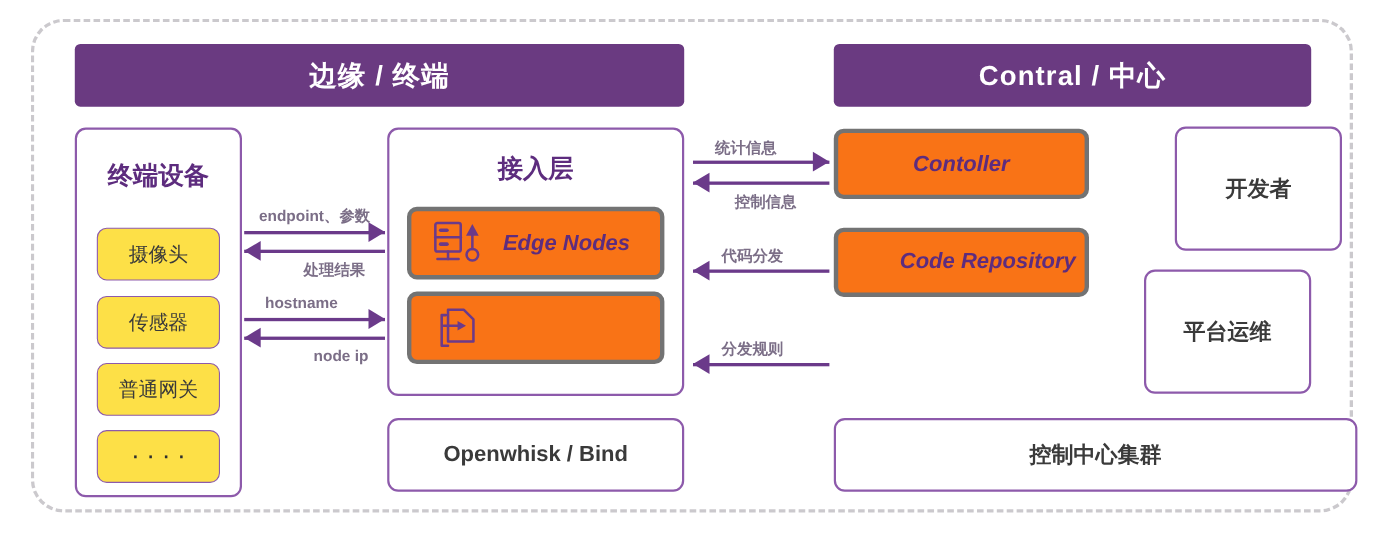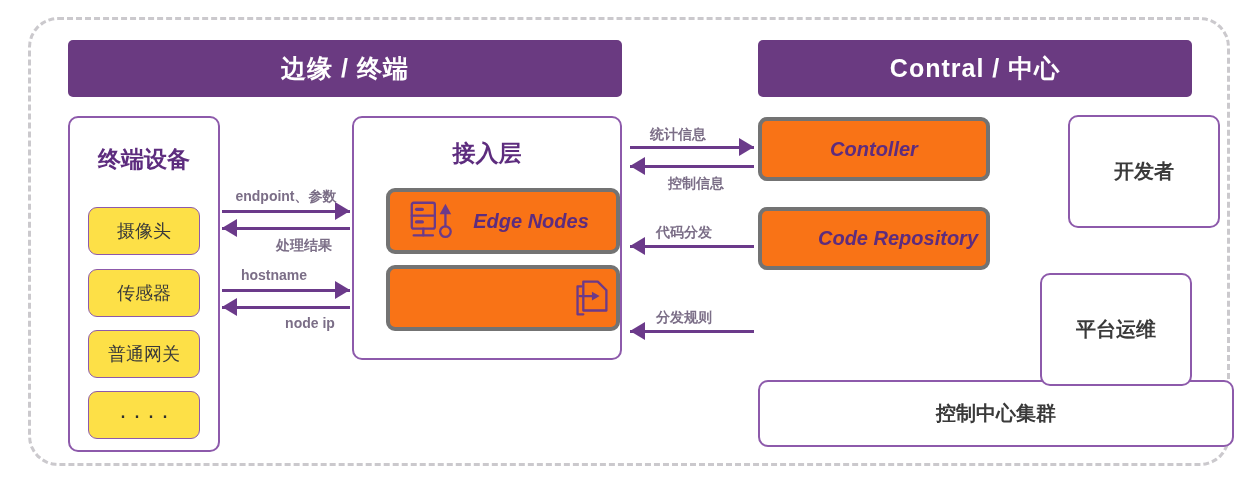--- a/index.html
+++ b/index.html
@@ -37,39 +37,39 @@
   .device-dots { font-size:24px; letter-spacing:6px; padding-left:6px; color:#2e2e2e; }
 
   .access-box { left:352px; top:116px; width:270px; height:244px; }
   .access-box .group-title { padding-top:20px; }
 
   .accent-box {
     position:absolute; background:#f97316; border:4px solid #737373; border-radius:9px;
     color:#5d2c7e; font-weight:bold; font-size:20px;
     display:flex; align-items:center; justify-content:center;font-style:italic;
   }
-  .node-box { left:370px; width:234px; height:66px; justify-content:flex-end; padding-left:16px;margin-left:16px; }
+  .node-box { left:370px; width:234px; height:66px; justify-content:space-between; padding-left:16px; }
   .node-box .node-label { flex:1; text-align:center; padding-right:10px; }
   .node-icon { width:50px; height:44px; flex:0 0 auto; }
 
   .edge-nodes { top:188px; }
   .dns-server { top:265px; }
 
   .ctl-box { left:758px; width:232px; }
   .ctl-1 { top:117px; height:64px; }
   .ctl-2 { top:207px; height:63px;padding-left:48px; }
   .ctl-3 { top:295px; height:63px; }
 
   .plain-box {
     position:absolute; background:#ffffff; border:2px solid #8d5aab; border-radius:10px;
     color:#3a3a3a; font-weight:bold; font-size:20px;
     display:flex; align-items:center; justify-content:center;
   }
   .dev-box  { left:1040px; top:115px; width:152px; height:113px;margin-left:28px; }
-  .ops-box  { left:1040px; top:245px; width:152px; height:113px;margin-top:28px; }
+  .ops-box  { left:1040px; top:245px; width:152px; height:113px; }
   .whisk-box   { left:352px; top:380px; width:270px; height:67px; }
   .cluster-box { left:758px; top:380px; width:476px; height:67px; }
 
   .arrow { position:absolute; height:3px; background:#6b3a8a; }
   .arrow.right::after {
     content:""; position:absolute; right:0; top:-8px; width:0; height:0;
     border-left:15px solid #6b3a8a; border-top:9px solid transparent; border-bottom:9px solid transparent;
   }
   .arrow.left::before {
     content:""; position:absolute; left:0; top:-8px; width:0; height:0;
@@ -152,20 +152,23 @@
 
   <div class="accent-box node-box dns-server">
     <svg class="icon node-icon" viewBox="0 0 52 44">
       <path d="M16 10 H12 V39 H18"></path>
       <path d="M18 5 H33 L42 14 V35 H18 Z"></path>
       <path d="M14 20 H27"></path>
       <path class="fill" d="M27 15.5 L35 20 L27 24.5 Z"></path>
     </svg>
   </div>
 
+  <div class="plain-box whisk-box">
+    <span>Openwhisk / Bind</span>
+  </div>
   <div class="plain-box cluster-box">
     <span>控制中心集群</span>
   </div>
 
   <div class="accent-box ctl-box ctl-1">
     <span>Contoller</span>
   </div>
   <div class="accent-box ctl-box ctl-2">
     <span>Code Repository</span>
   </div>

